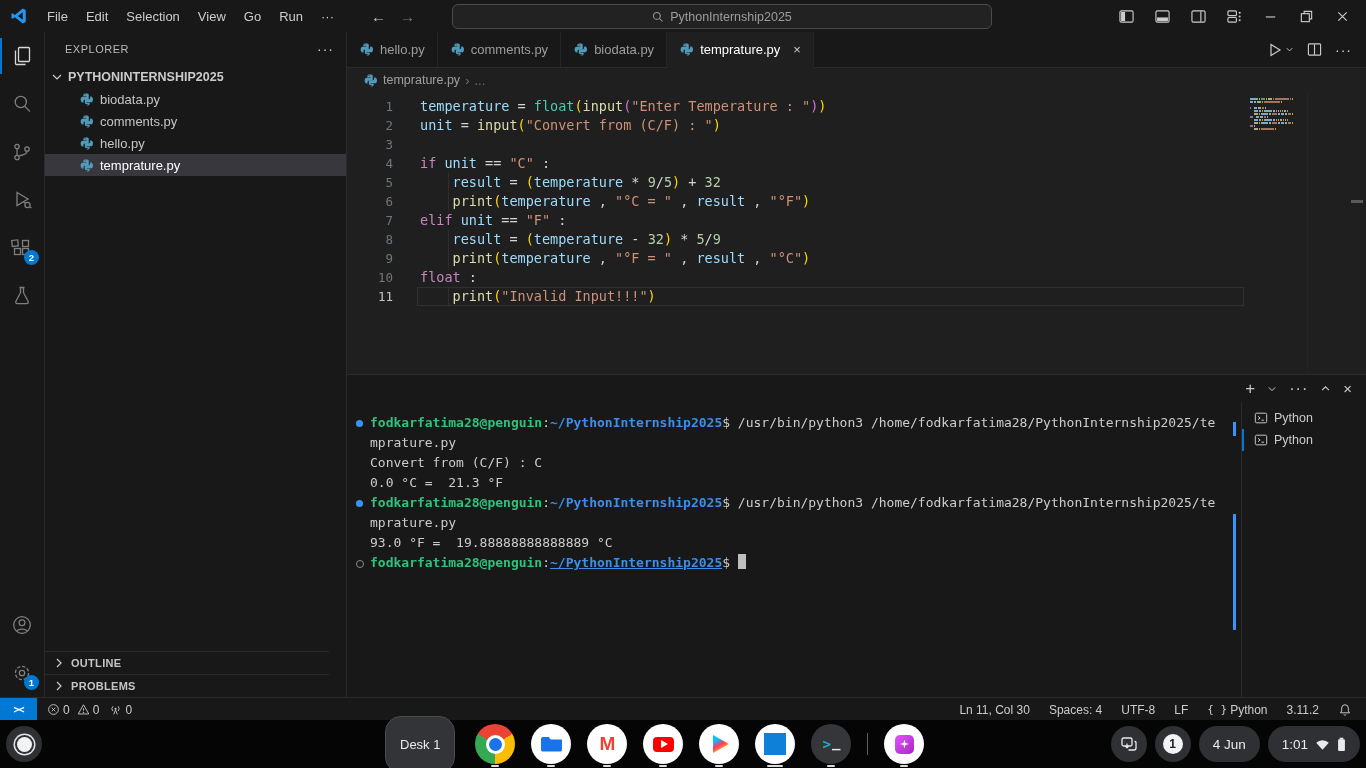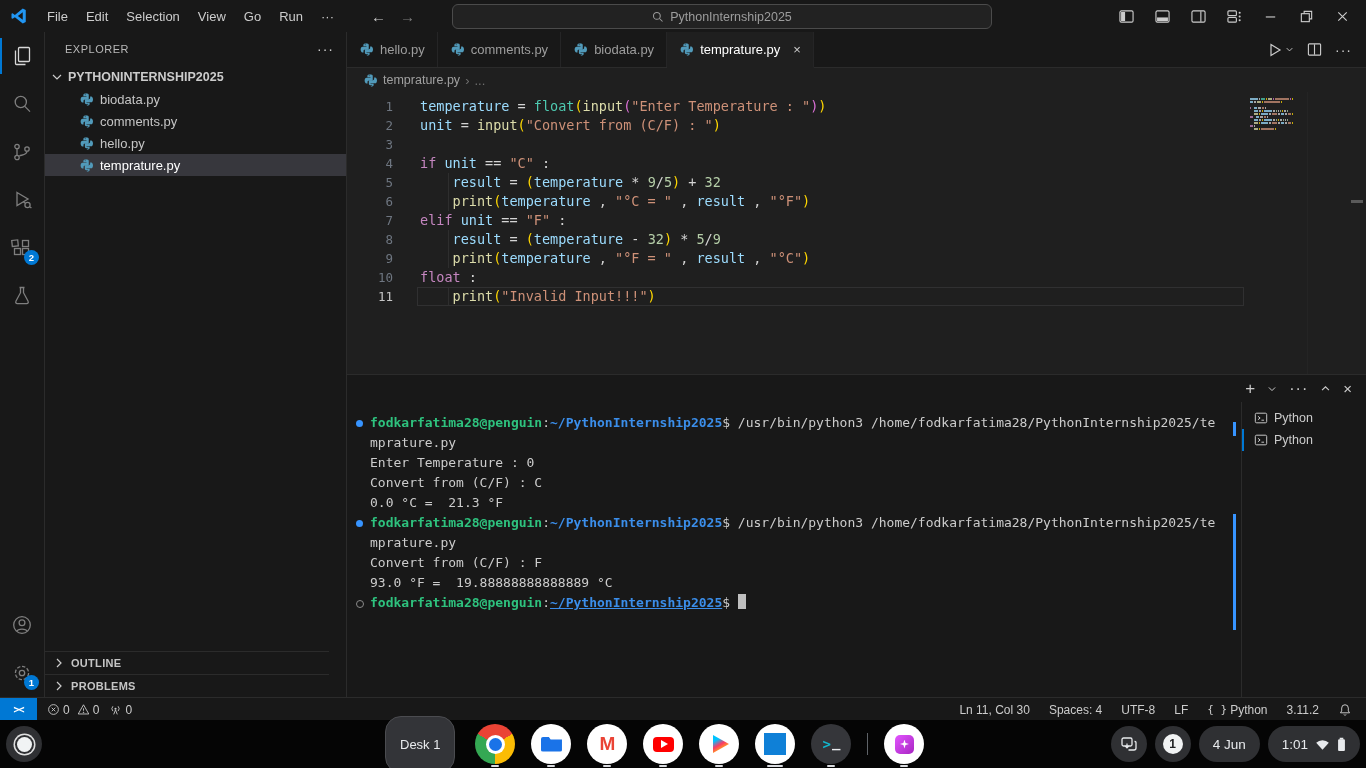--- a/index.html
+++ b/index.html
@@ -590,41 +590,33 @@
               <div class="term-line">
                 <span class="tgut m-dot"></span>
                 <span class="ttxt"><span class="tt-g">fodkarfatima28@penguin</span><span>:</span><span class="tt-b">~/PythonInternship2025</span><span>$ /usr/bin/python3 /home/fodkarfatima28/PythonInternship2025/te</span></span>
               </div>
               <div class="term-line">
                 <span class="tgut"></span>
                 <span class="ttxt"><span>mprature.py</span></span>
               </div>
               <div class="term-line">
                 <span class="tgut"></span>
-                <span class="ttxt"><span>Enter Temperature : 0</span></span>
-              </div>
-              <div class="term-line">
-                <span class="tgut"></span>
                 <span class="ttxt"><span>Convert from (C/F) : C</span></span>
               </div>
               <div class="term-line">
                 <span class="tgut"></span>
                 <span class="ttxt"><span>0.0 °C =  21.3 °F</span></span>
               </div>
               <div class="term-line">
                 <span class="tgut m-dot"></span>
                 <span class="ttxt"><span class="tt-g">fodkarfatima28@penguin</span><span>:</span><span class="tt-b">~/PythonInternship2025</span><span>$ /usr/bin/python3 /home/fodkarfatima28/PythonInternship2025/te</span></span>
               </div>
               <div class="term-line">
                 <span class="tgut"></span>
                 <span class="ttxt"><span>mprature.py</span></span>
-              </div>
-              <div class="term-line">
-                <span class="tgut"></span>
-                <span class="ttxt"><span>Convert from (C/F) : F</span></span>
               </div>
               <div class="term-line">
                 <span class="tgut"></span>
                 <span class="ttxt"><span>93.0 °F =  19.88888888888889 °C</span></span>
               </div>
               <div class="term-line">
                 <span class="tgut m-circle"></span>
                 <span class="ttxt"><span class="tt-g">fodkarfatima28@penguin</span><span>:</span><span class="tt-bu">~/PythonInternship2025</span><span>$ </span><span class="term-cursor"></span></span>
               </div>
             </div>

